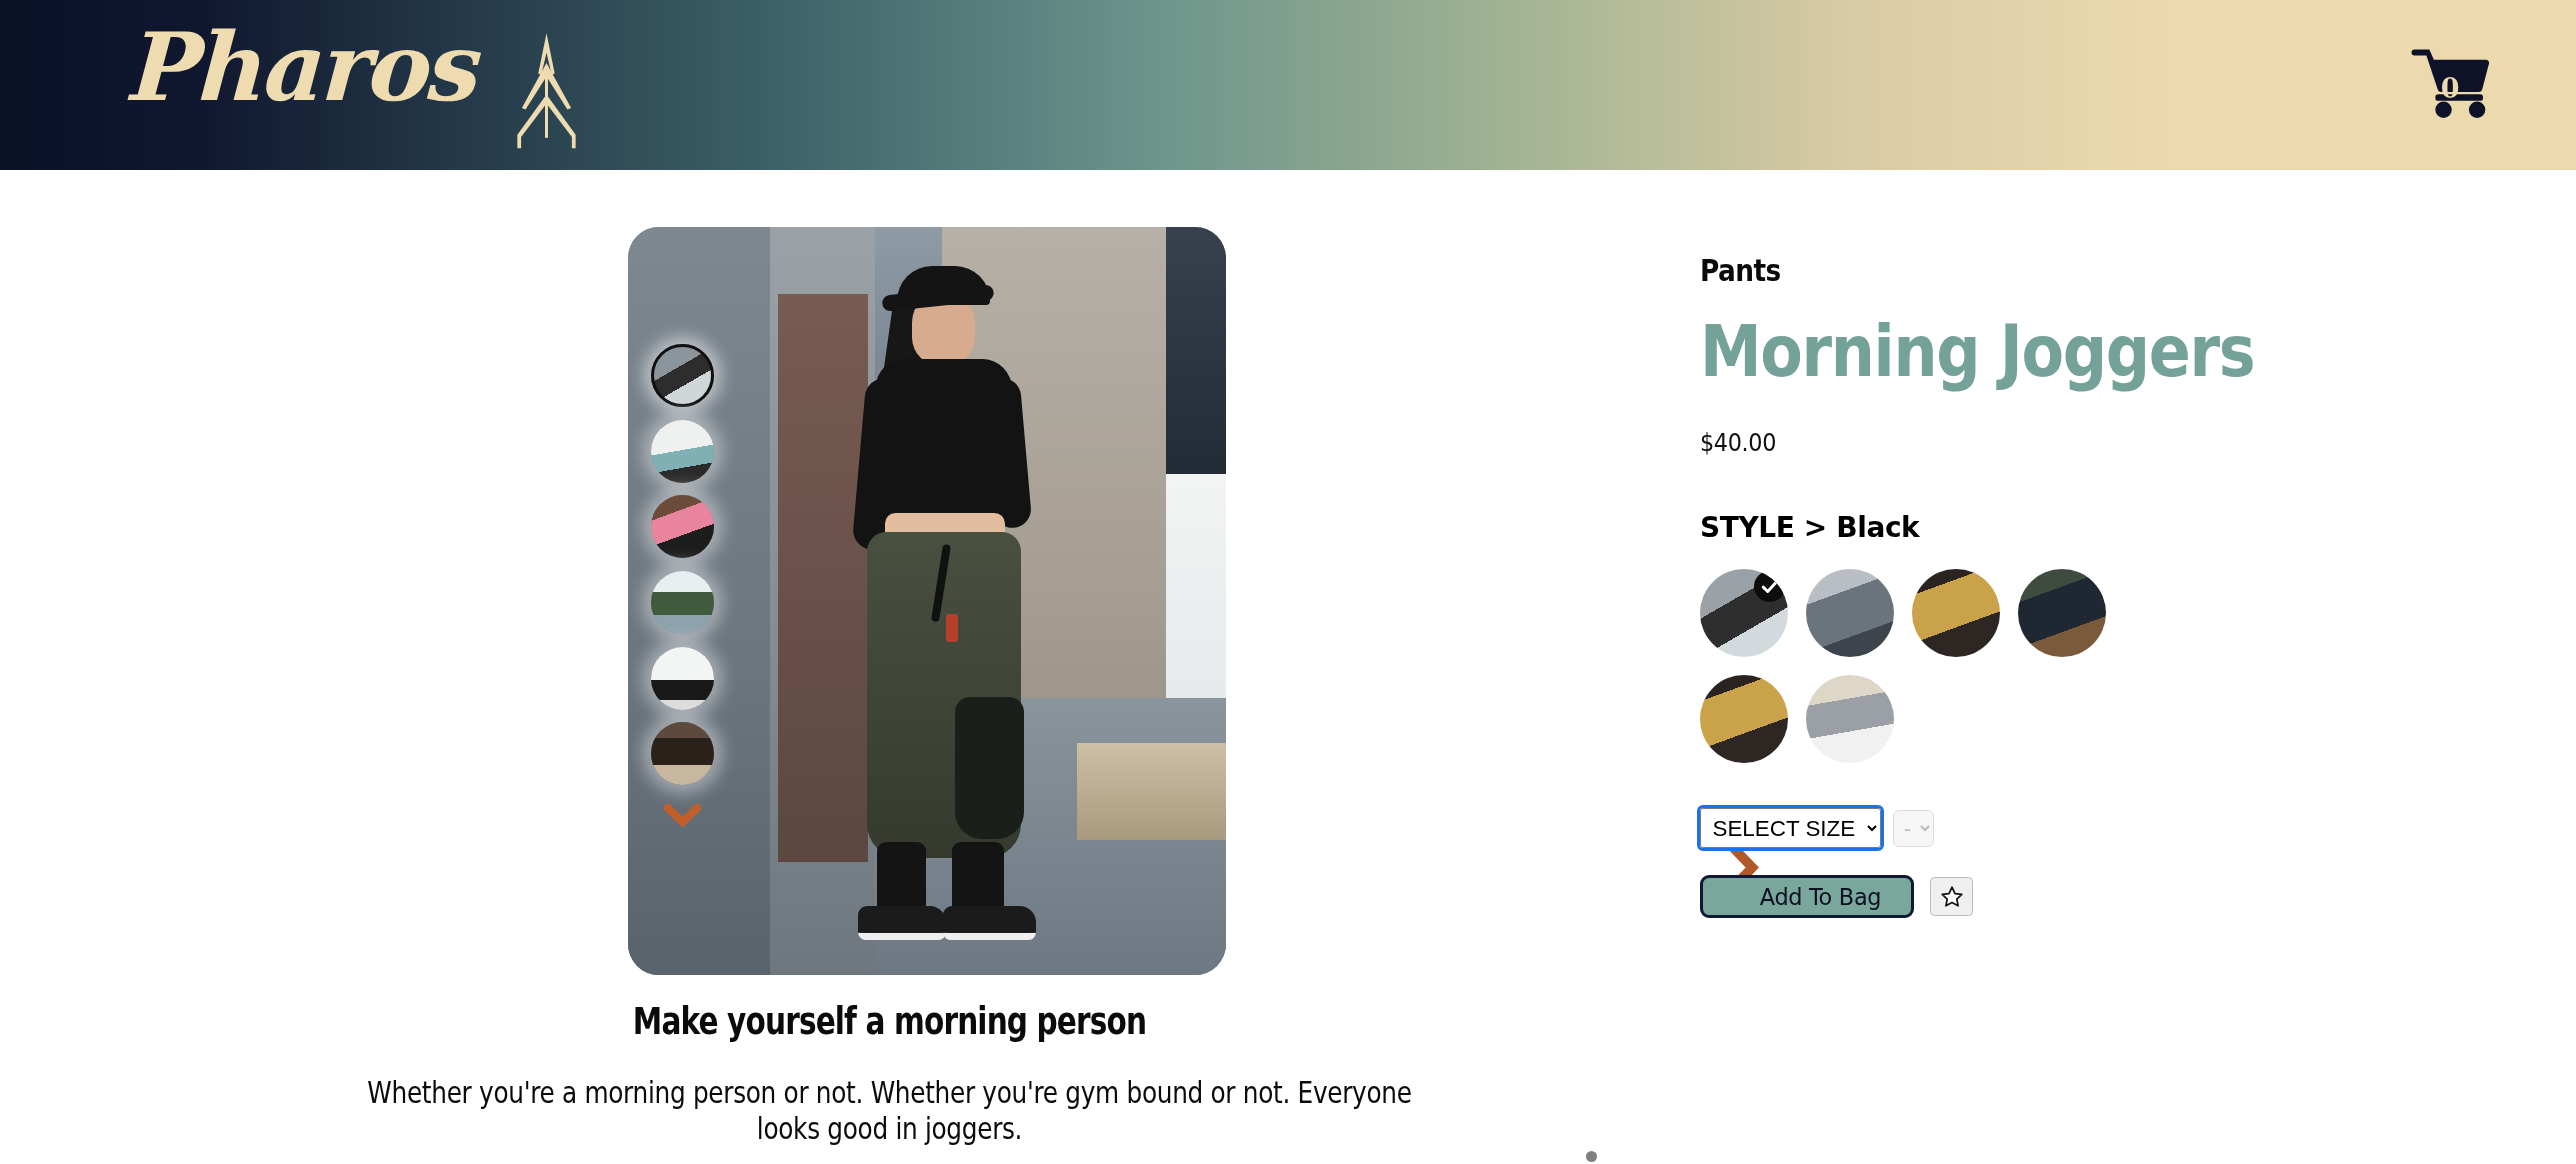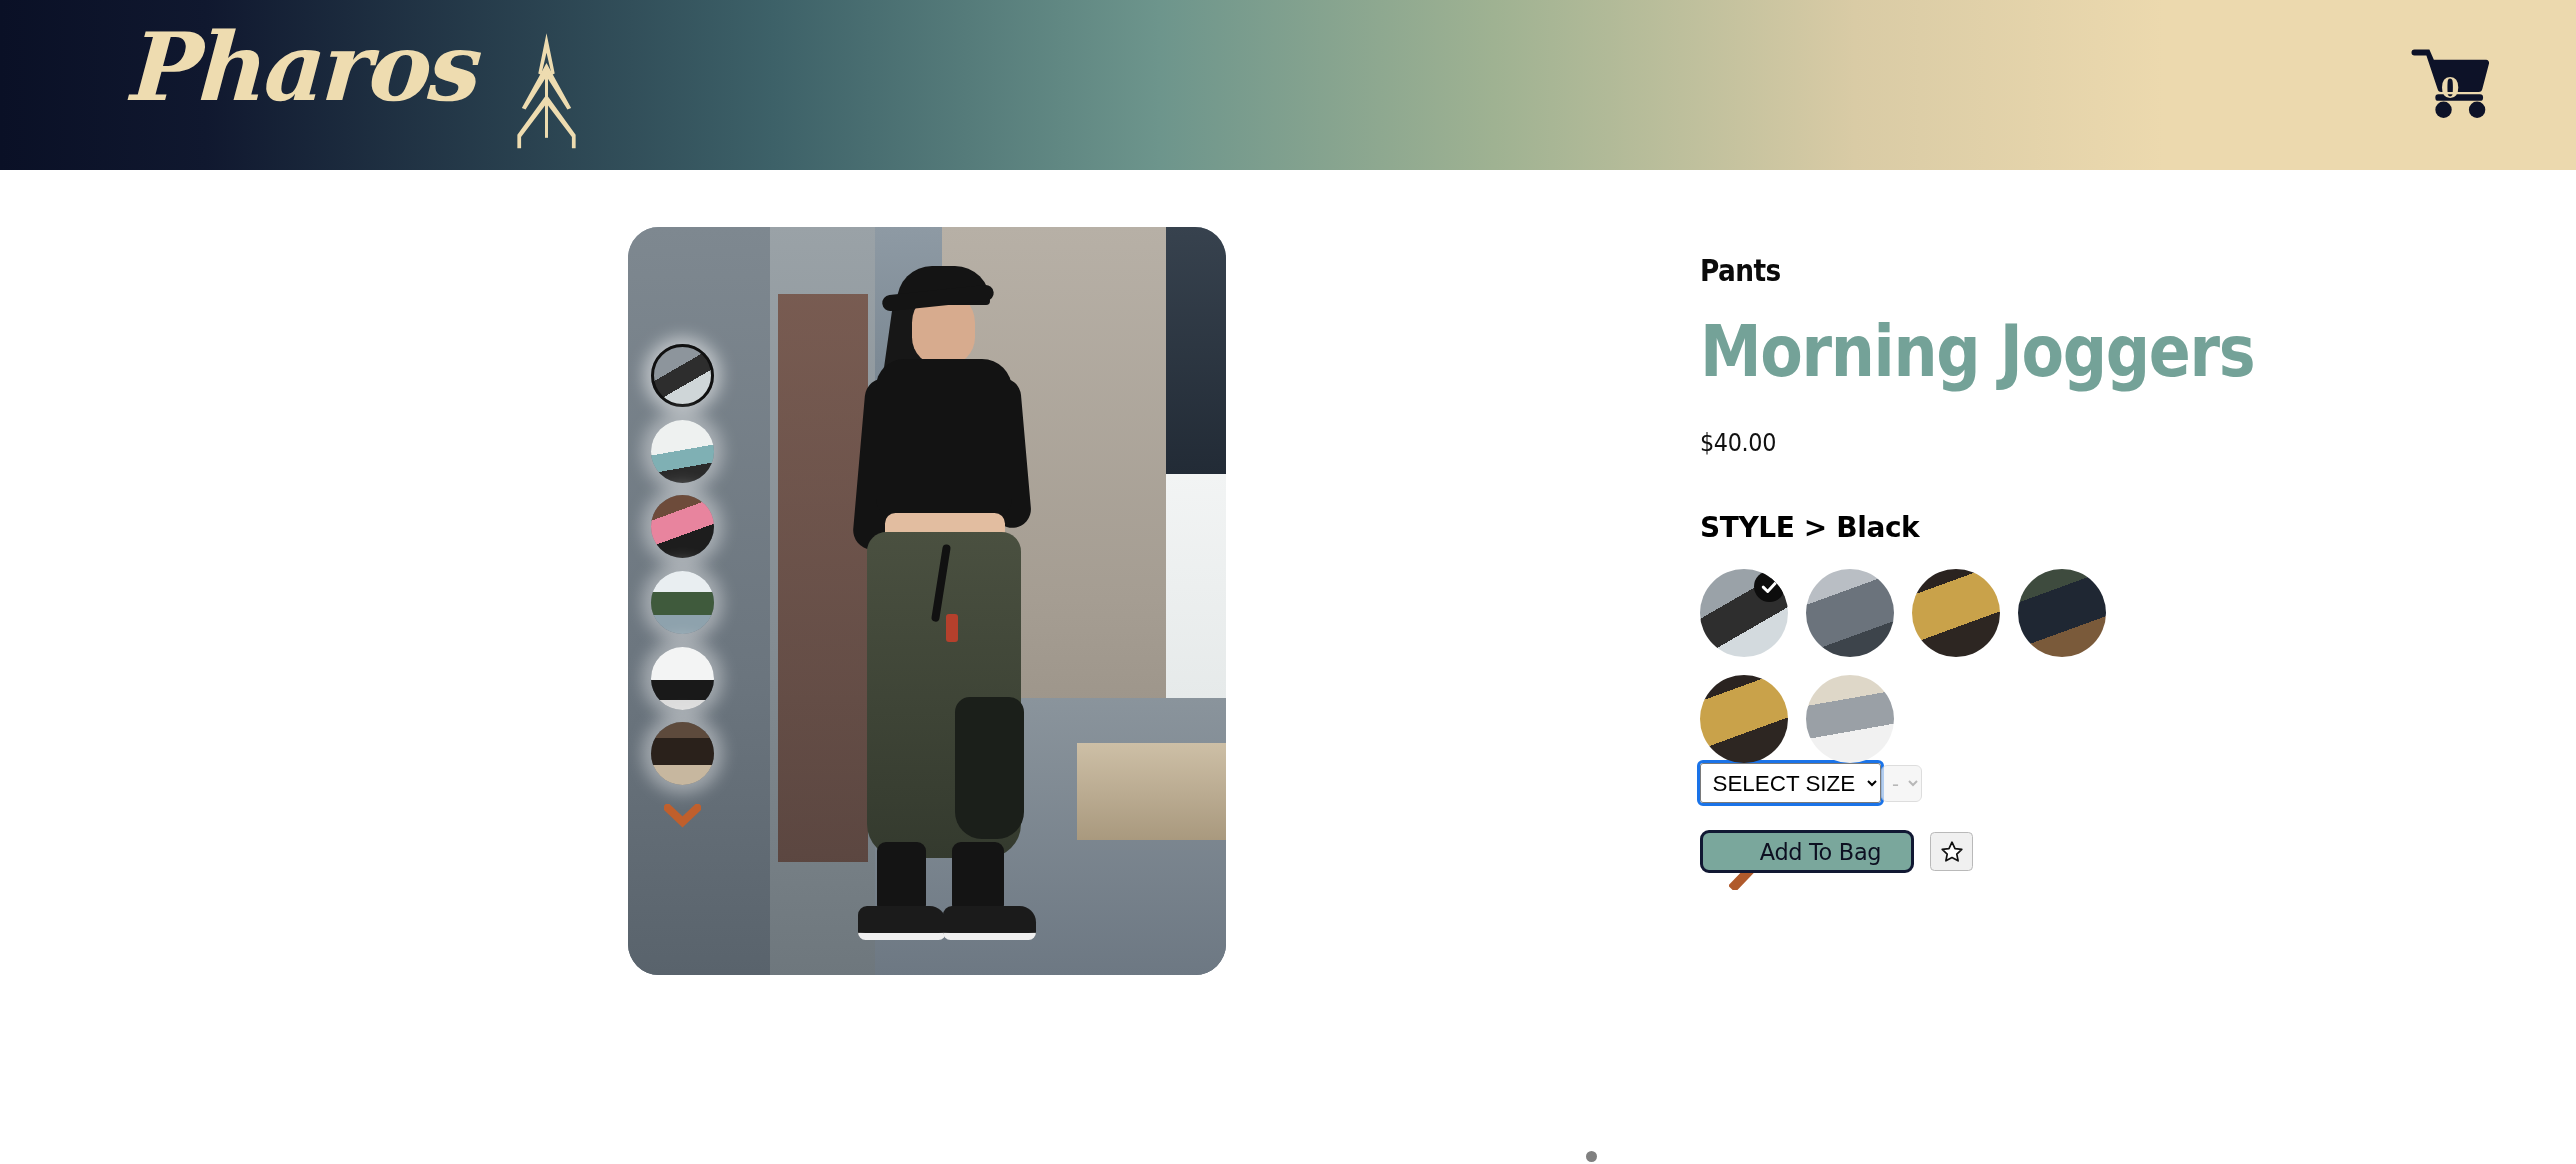--- a/index.html
+++ b/index.html
@@ -198,21 +198,21 @@
   .sw3{ background:linear-gradient(160deg,#2a2320 0 22%, #c9a24a 22% 62%, #2d2622 62%); }
   .sw4{ background:linear-gradient(160deg,#3e4b3e 0 28%, #1f2733 28% 66%, #7a5a3a 66%); }
   .sw5{ background:linear-gradient(160deg,#2a2320 0 22%, #c9a24a 22% 62%, #2d2622 62%); }
   .sw6{ background:linear-gradient(170deg,#ded7c8 0 30%, #9aa0a6 30% 62%, #f1f1f1 62%); }
   .sw-check{
     position:absolute; right:3px; top:1.5px; width:31px; height:31px;
     border-radius:50%; background:#0d0d0d;
     display:flex; align-items:center; justify-content:center;
   }
 
-  .selects{ display:flex; align-items:center; }
+  .selects{ margin-top:45px; display:flex; align-items:center; gap:12px; }
   .size-select{
     font-family:"Liberation Sans", sans-serif;
     font-size:22.4px; padding:3px 7.5px; height:40px;
     border:1.5px solid #7a7a7a; border-radius:3px; background:#fff; color:#000;
     outline:3px solid #1a73e8; outline-offset:-0.7px; cursor:pointer;
   }
   .qty-select{
     font-family:"Liberation Sans", sans-serif;
     font-size:21px; height:37px; padding:1.5px 6px;
     border:1.5px solid #d0d0d0; border-radius:6px; background:#f3f3f3; color:#9a9a9a;
@@ -311,20 +311,24 @@
       </div>
     </div>
 
     <button class="next-arrow">
       <svg viewBox="0 0 40 60" width="30" height="45">
         <path d="M8 6 L31 30 L8 54" stroke="#b05a2c" stroke-width="13" fill="none" stroke-linecap="square"></path>
       </svg>
     </button>
   </section>
 
+  <section class="caption-wrap">
+    <h2 class="caption-title">Make yourself a morning person</h2>
+    <p class="caption-body">Whether you're a morning person or not. Whether you're gym bound or not. Everyone looks good in joggers.</p>
+  </section>
 
   <div class="dot-rail">
     <span class="dot"></span>
 
   </div>
 
   <section class="info">
 
 
     <p class="cat">Pants</p>

